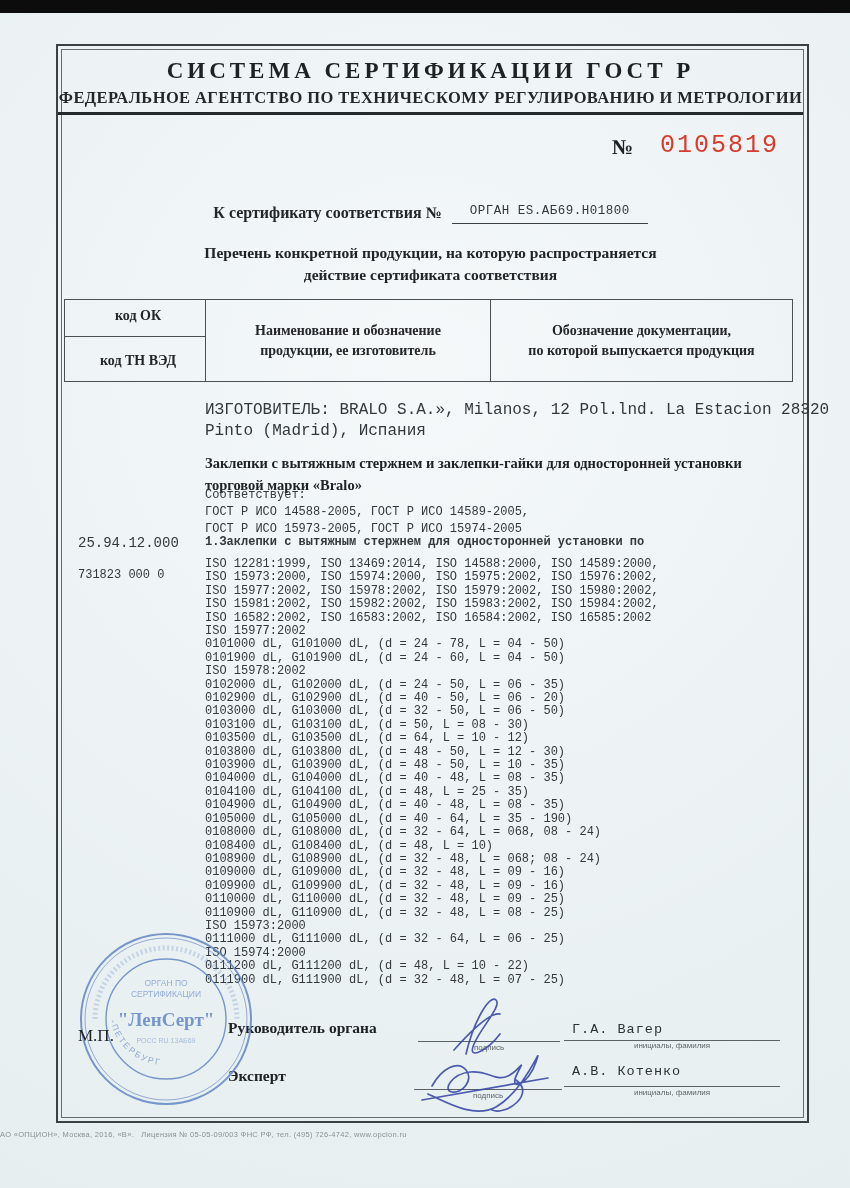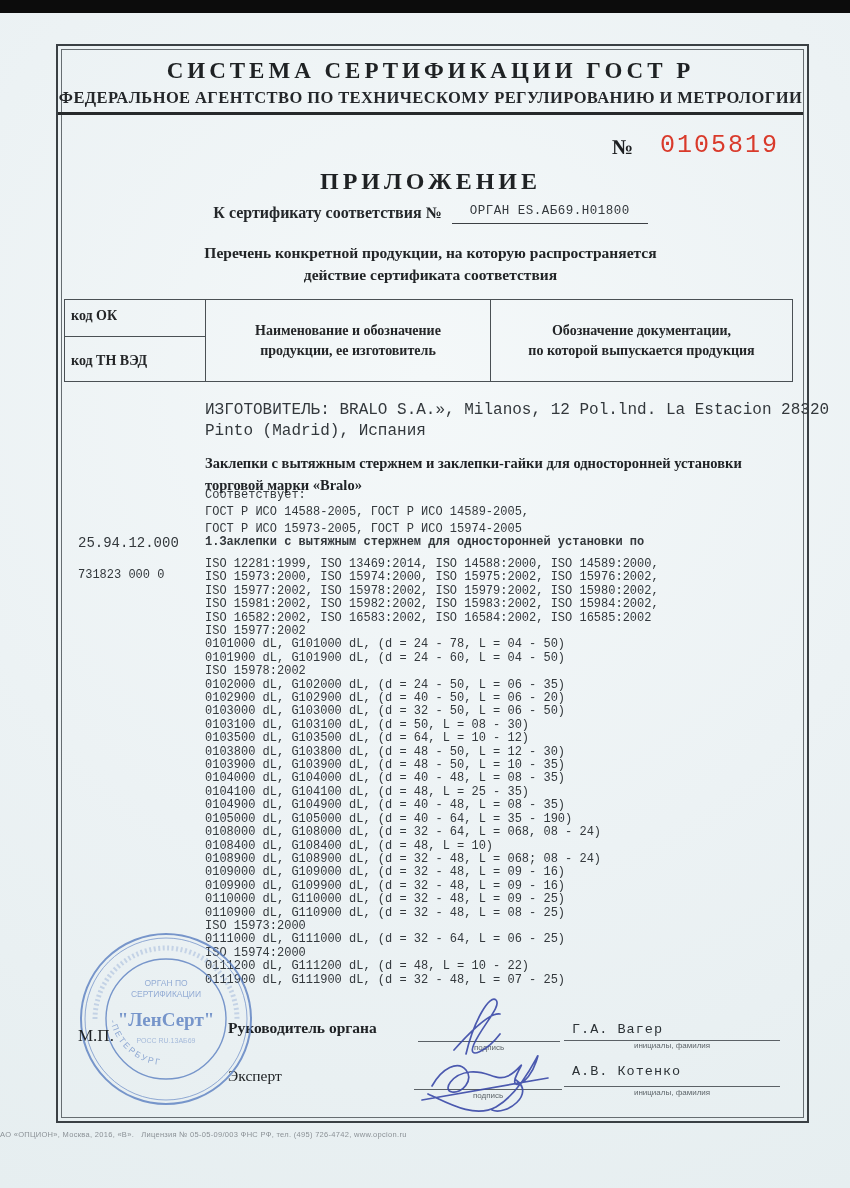--- a/index.html
+++ b/index.html
@@ -34,42 +34,42 @@
       font-size:12.5px;color:#333a3e;padding-bottom:5px;letter-spacing:0.5px;}
 
   .subtitle{position:absolute;left:56px;top:242px;width:749px;text-align:center;
       font-size:15.5px;font-weight:bold;line-height:22px;white-space:pre-line;color:#222527;}
 
   .spec-table{position:absolute;left:64px;top:299px;width:727px;height:81px;
       border:1.2px solid #4a5054;display:flex;}
   .col{border-right:1.2px solid #4a5054;box-sizing:border-box;}
   .col:last-child{border-right:none;}
   .col1{width:141px;display:flex;flex-direction:column;}
-  .col1 .cell{flex:1;font-size:14px;font-weight:bold;padding-left:6px;box-sizing:border-box;}
+  .col1 .cell{flex:1;font-size:14px;font-weight:bold;padding-left:6px;box-sizing:border-box;text-align:center;}
   .col1 .cell-top{border-bottom:1.2px solid #4a5054;padding-top:8px;}
   .col1 .cell-bottom{padding-top:16px;}
   .col2{width:285px;}
   .col3{flex:1;}
   .col-center{display:flex;align-items:center;justify-content:center;text-align:center;
       font-size:14px;font-weight:bold;line-height:20px;white-space:pre-line;}
 
   .mono{font-family:"Liberation Mono","DejaVu Sans Mono",monospace;color:#33383c;}
   pre.mono{margin:0;position:absolute;}
   .intro{left:205px;top:400px;font-size:16px;line-height:21px;}
   .proddesc{position:absolute;left:205px;top:452px;font-size:14.5px;font-weight:bold;
       line-height:22px;white-space:pre-line;color:#202326;}
   .conf{left:205px;top:487px;font-size:12px;line-height:17.2px;}
   .item-head{position:absolute;left:205px;top:535px;font-size:12px;font-weight:bold;}
   .iso{left:205px;top:558px;font-size:12px;line-height:13.4px;}
   .speclines{left:205px;top:625px;font-size:12px;line-height:13.4px;}
   .code-ok{position:absolute;left:78px;top:535px;font-size:14px;}
   .code-tnved{position:absolute;left:78px;top:568px;font-size:12px;}
 
   .role1{position:absolute;left:228px;top:1019px;font-size:15.5px;font-weight:bold;color:#202326;}
-  .role2{position:absolute;left:228px;top:1067px;font-size:15.5px;font-weight:normal;color:#202326;}
+  .role2{position:absolute;left:228px;top:1067px;font-size:15.5px;font-weight:bold;color:#202326;}
   .sigline{position:absolute;border-bottom:1px solid #5b6166;}
   .sigline1{left:418px;top:1020px;width:142px;height:21px;}
   .sigline2{left:414px;top:1068px;width:148px;height:21px;}
   .sigcap{position:absolute;font-family:"Liberation Sans",sans-serif;font-size:8px;color:#5f666b;text-align:center;}
   .sigcap1{left:418px;top:1043px;width:142px;}
   .sigcap2{left:414px;top:1091px;width:148px;}
   .name1{position:absolute;left:572px;top:1022px;font-size:13.5px;letter-spacing:1px;color:#2c3236;}
   .name2{position:absolute;left:572px;top:1064px;font-size:13.5px;letter-spacing:1px;color:#2c3236;}
   .nameline1{left:564px;top:1019px;width:216px;height:21px;}
   .nameline2{left:564px;top:1065px;width:216px;height:21px;}
@@ -94,21 +94,20 @@
     <div class="frame-inner"></div>
   </div>
 
   <div class="h1">СИСТЕМА СЕРТИФИКАЦИИ ГОСТ Р</div>
   <div class="h2">ФЕДЕРАЛЬНОЕ АГЕНТСТВО ПО ТЕХНИЧЕСКОМУ РЕГУЛИРОВАНИЮ И МЕТРОЛОГИИ</div>
   <div class="hline"></div>
 
   <div class="num-label">№</div>
   <div class="num-value">0105819</div>
 
-  <div class="title">ПРИЛОЖЕНИЕ</div>
 
   <div class="cert-row">
     <span class="cert-label">К сертификату соответствия №</span>
     <span class="cert-field">
       <span class="cert-val mono">ОРГАН ES.АБ69.Н01800</span>
     </span>
   </div>
 
   <div class="subtitle">Перечень конкретной продукции,  на которую распространяется
 действие сертификата соответствия</div>

